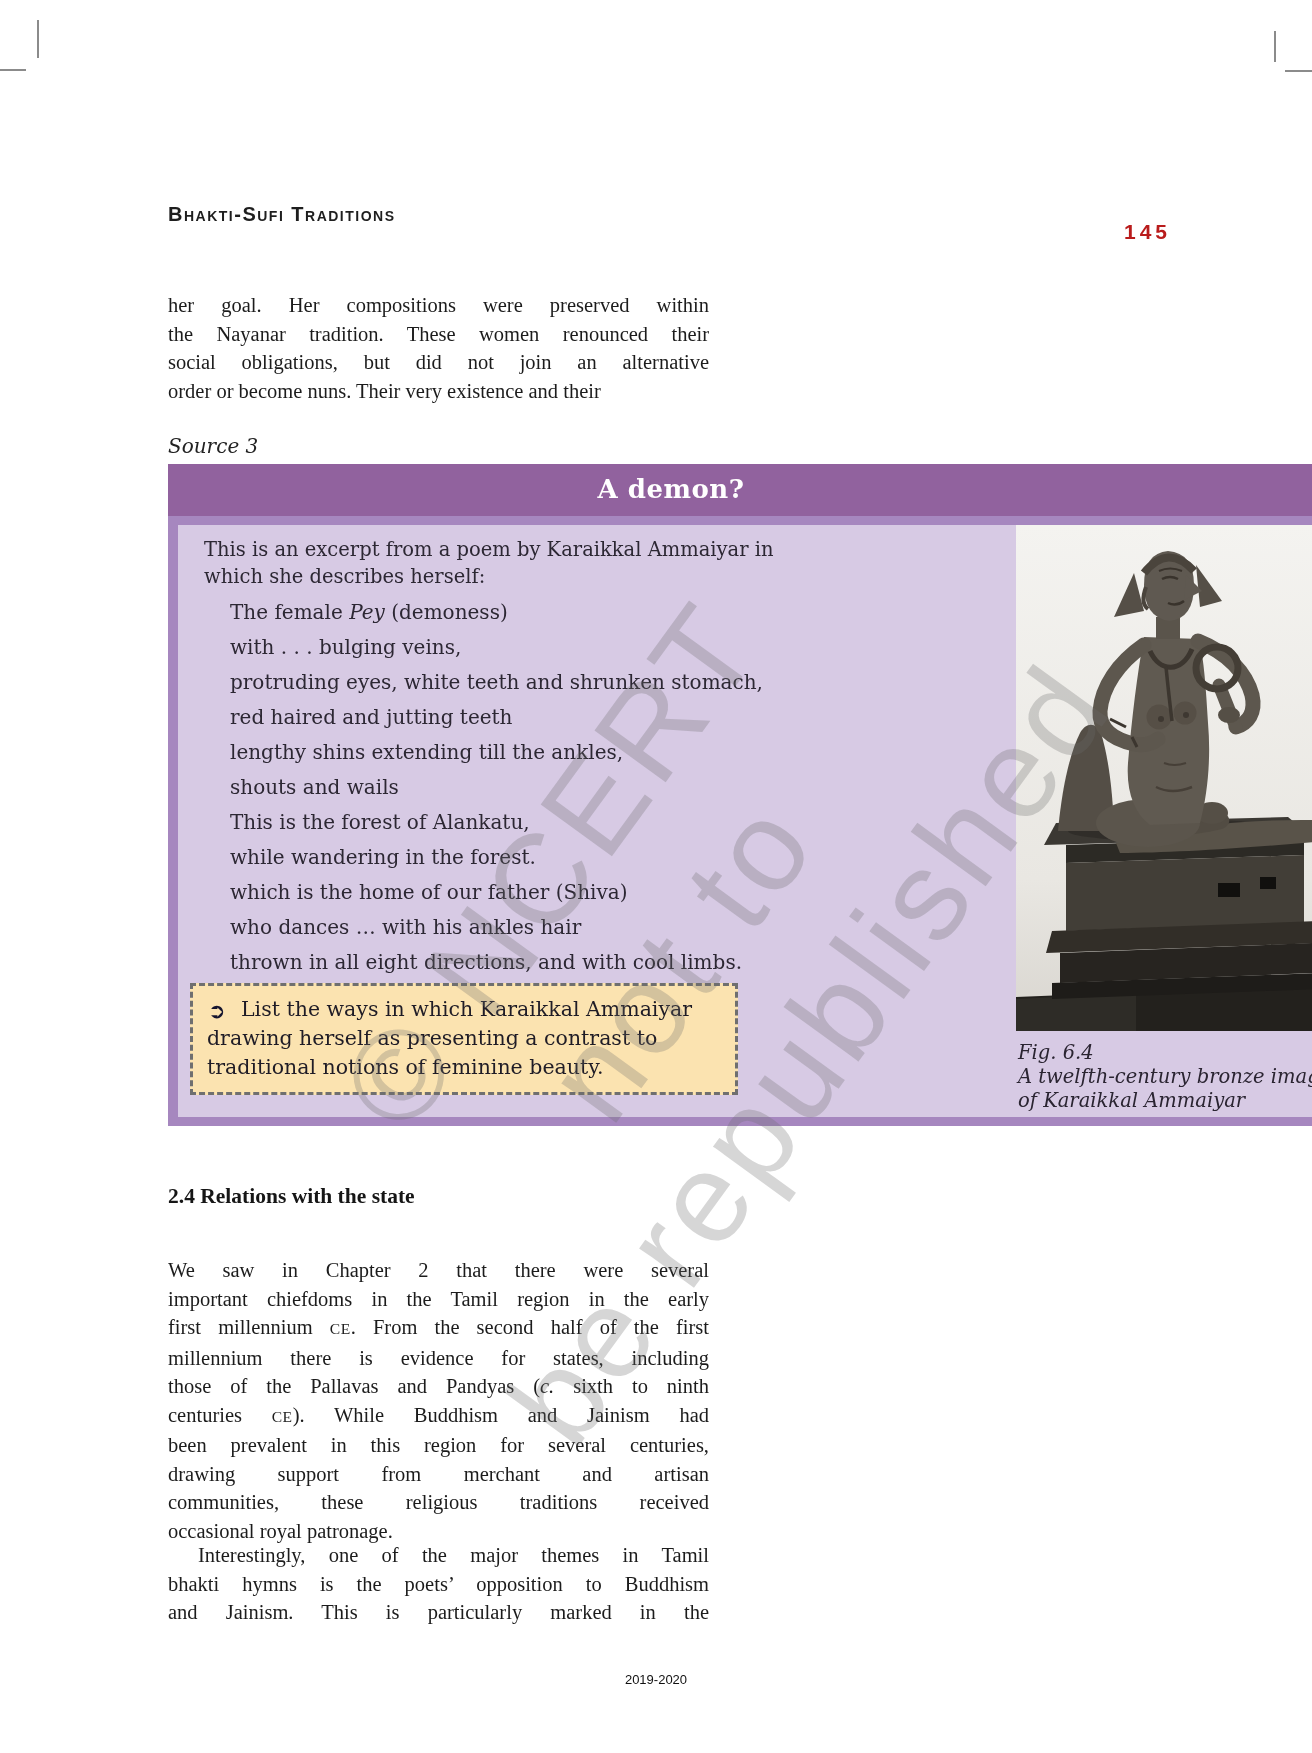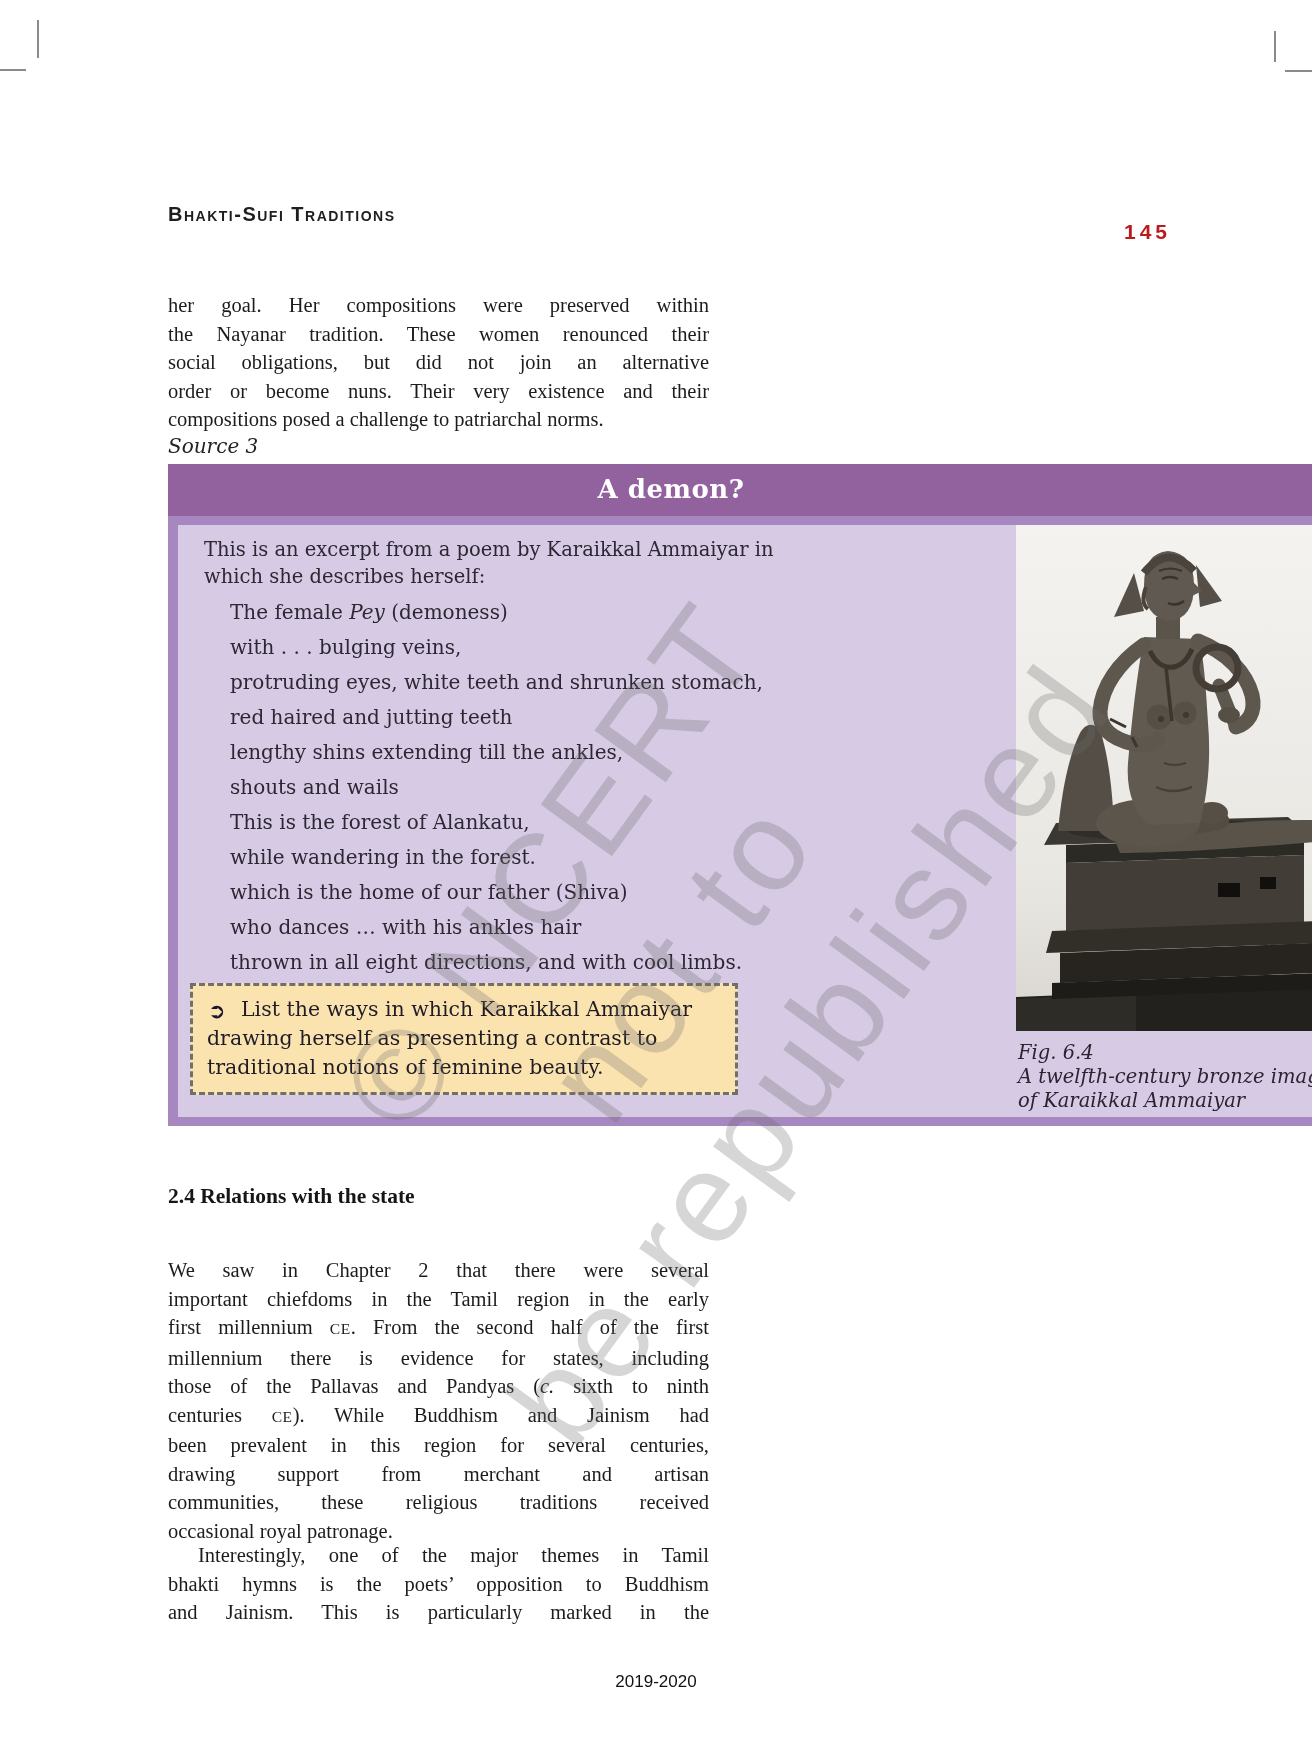--- a/index.html
+++ b/index.html
@@ -61,21 +61,21 @@
     background:#fbe3b0; border:3px dashed #6f6f6f;
     padding:9px 12px 10px 14px; font-size:20.5px; line-height:29px; color:#1f1c26; }
   .activity-icon { position:absolute; left:15px; top:11px; font-size:21px;
     font-style:normal; color:#14142e; }
   .activity-lines .tline:first-child { text-indent:34px; }
 
   .section-heading { position:absolute; left:168px; top:1184px;
     font-family:"Liberation Serif",serif; font-weight:700; font-size:21.5px; color:#161616; }
 
   .footer-year { position:absolute; left:0; top:1672px; width:100%;
-    text-align:center; font-family:"Liberation Sans",sans-serif; font-size:17px; color:#111; }
+    text-align:center; font-family:"Liberation Sans",sans-serif; font-size:13px; color:#111; }
 
   .watermark {
     position:absolute; left:150px; top:560px; width:1060px; height:800px;
     display:flex; flex-direction:column; align-items:center; justify-content:center;
     transform:rotate(-54deg);
     font-family:"Liberation Sans",sans-serif; font-size:128px; letter-spacing:6px;
     line-height:1.25; color:rgba(108,108,108,0.28); white-space:nowrap;
     z-index:9; pointer-events:none;
   }
 </style>
@@ -88,21 +88,20 @@
 <div class="cropmark cm-tr-h"></div>
 
 <div class="doc-title">Bhakti-Sufi Traditions</div>
 <div class="page-number">145</div>
 
 <div id="para-intro" class="body-par jpar soft-last">
     <div class="tline">her goal. Her compositions were preserved within</div>
     <div class="tline">the Nayanar tradition. These women renounced their</div>
     <div class="tline">social obligations, but did not join an alternative</div>
     <div class="tline">order or become nuns. Their very existence and their</div>
-    <div class="tline">compositions posed a challenge to patriarchal norms.</div>
   </div>
 
 <div class="source-label">Source 3</div>
 
 <div class="source-box">
   <div class="source-box-header">A demon?</div>
   <div class="source-box-panel">
 
     <div class="panel-intro">
         <div class="tline">This is an excerpt from a poem by Karaikkal Ammaiyar in</div>

